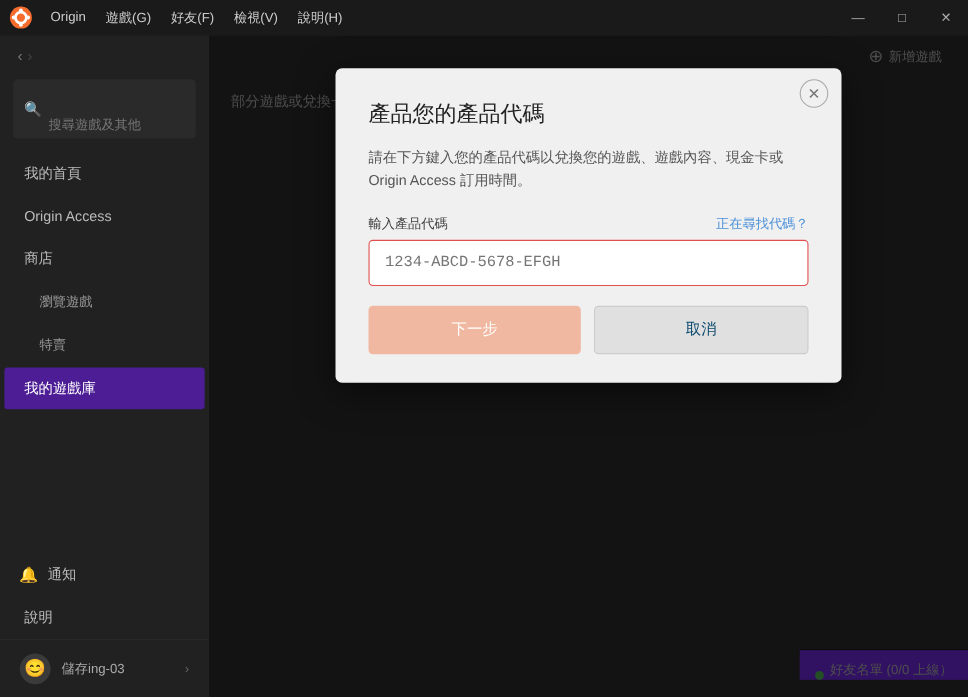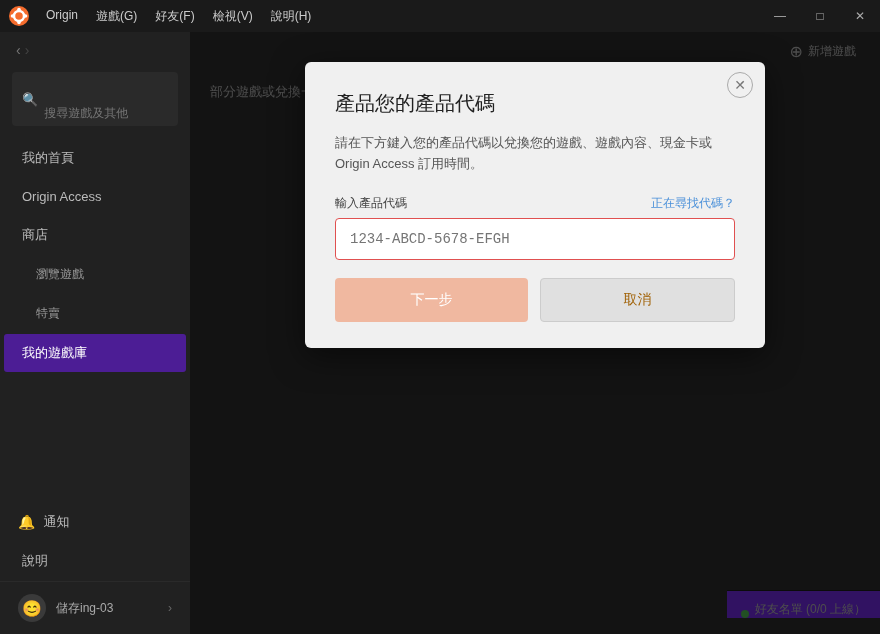--- a/index.html
+++ b/index.html
@@ -337,21 +337,21 @@
       cursor: not-allowed;
       font-family: inherit;
     }
     .btn-cancel {
       flex: 1;
       padding: 12px;
       background: #e0e0e0;
       border: 1px solid #ccc;
       border-radius: 4px;
       font-size: 14px;
-      color: #a16207;
+      color: #0c4a6e;
       cursor: pointer;
       font-family: inherit;
     }
   </style>
 </head>
 <body>
 
 <div class="titlebar">
 
   <svg class="titlebar-logo" viewBox="0 0 22 22">

